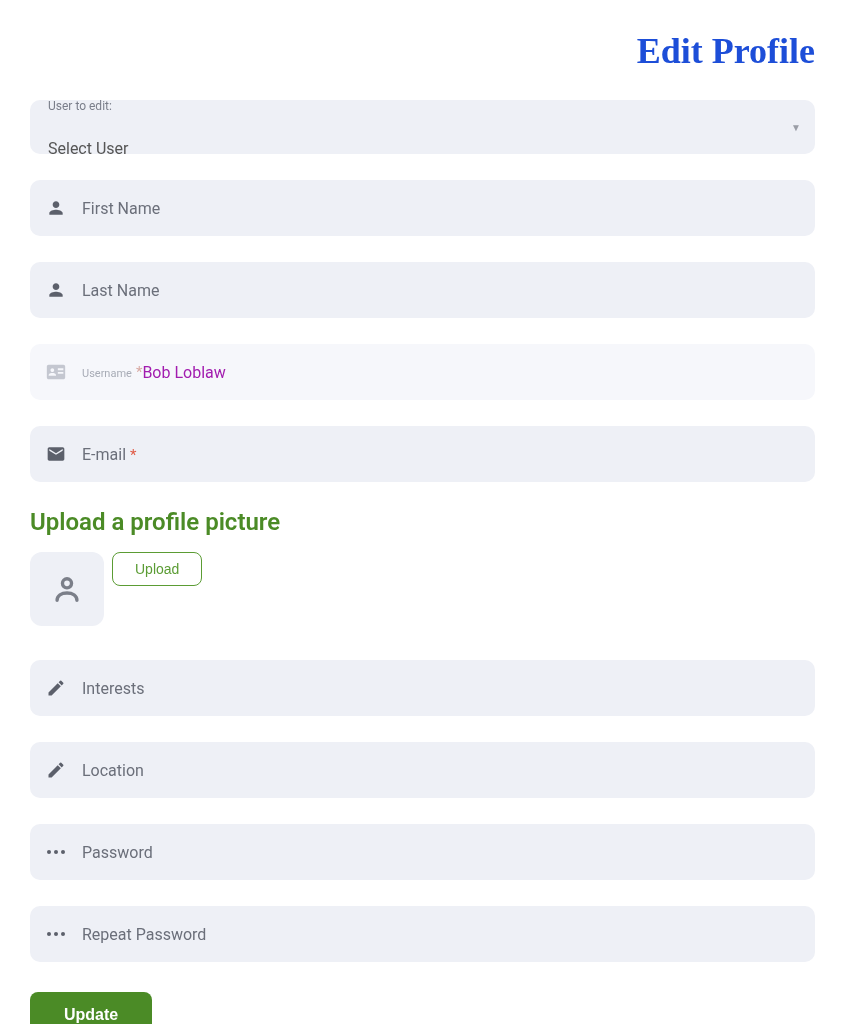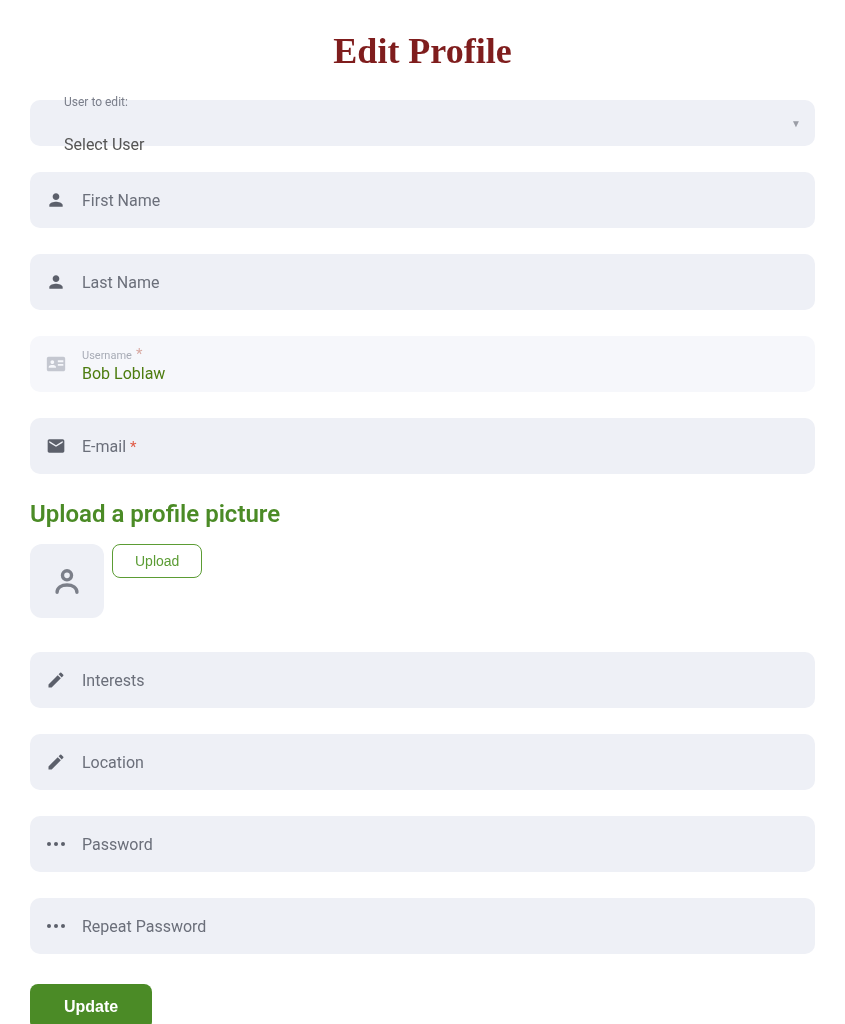--- a/index.html
+++ b/index.html
@@ -7,41 +7,41 @@
     font-family: -apple-system, BlinkMacSystemFont, "Segoe UI", Roboto, Helvetica, Arial, sans-serif;
     background: #fff;
     width: 845px;
     padding: 20px 30px;
     color: #333;
   }
   .title {
     font-family: Georgia, "Times New Roman", serif;
     font-size: 36px;
     font-weight: 700;
-    text-align: center;
+    text-align: right;
     margin-top: 10px;
     margin-bottom: 28px;
-    color: #7f1d1d;
+    color: #1d4ed8;
   }
   .field {
     background: #eef0f6;
     border-radius: 10px;
     display: flex;
     align-items: center;
     padding: 0 14px;
     height: 56px;
     margin-bottom: 26px;
     position: relative;
   }
   .field.select-field {
     flex-direction: column;
     align-items: stretch;
     justify-content: center;
-    height: 46px;
-    padding: 8px 18px 6px 34px;
+    height: 54px;
+    padding: 8px 18px 6px 18px;
   }
   .field.select-field .small-label {
     font-size: 12px;
     color: #7a7e8a;
     margin-bottom: 2px;
   }
   .field.select-field .select-value {
     font-size: 16px;
     color: #555;
     margin-top: 24px;
@@ -66,30 +66,30 @@
   }
   .field .placeholder {
     font-size: 16px;
     color: #6b6f7a;
   }
   .field.with-float {
     flex-direction: row;
   }
   .field .float-wrap {
     display: flex;
-    flex-direction: column;
+    flex-direction: row;
   }
   .field .float-label {
     font-size: 11px;
     color: #a8acb6;
     margin-bottom: 1px;
   }
   .field .float-value {
     font-size: 16px;
-    color: #4d7c0f;
+    color: #a21caf;
   }
   .field.username-field {
     background: #f6f7fb;
   }
   .field.username-field .icon {
     color: #c4c7d0;
   }
   .req-star { color: #e05a45; margin-left: 4px; font-size: 15px; }
   .req-star.faded { color: #d8a9a2; }
   .section-label {

